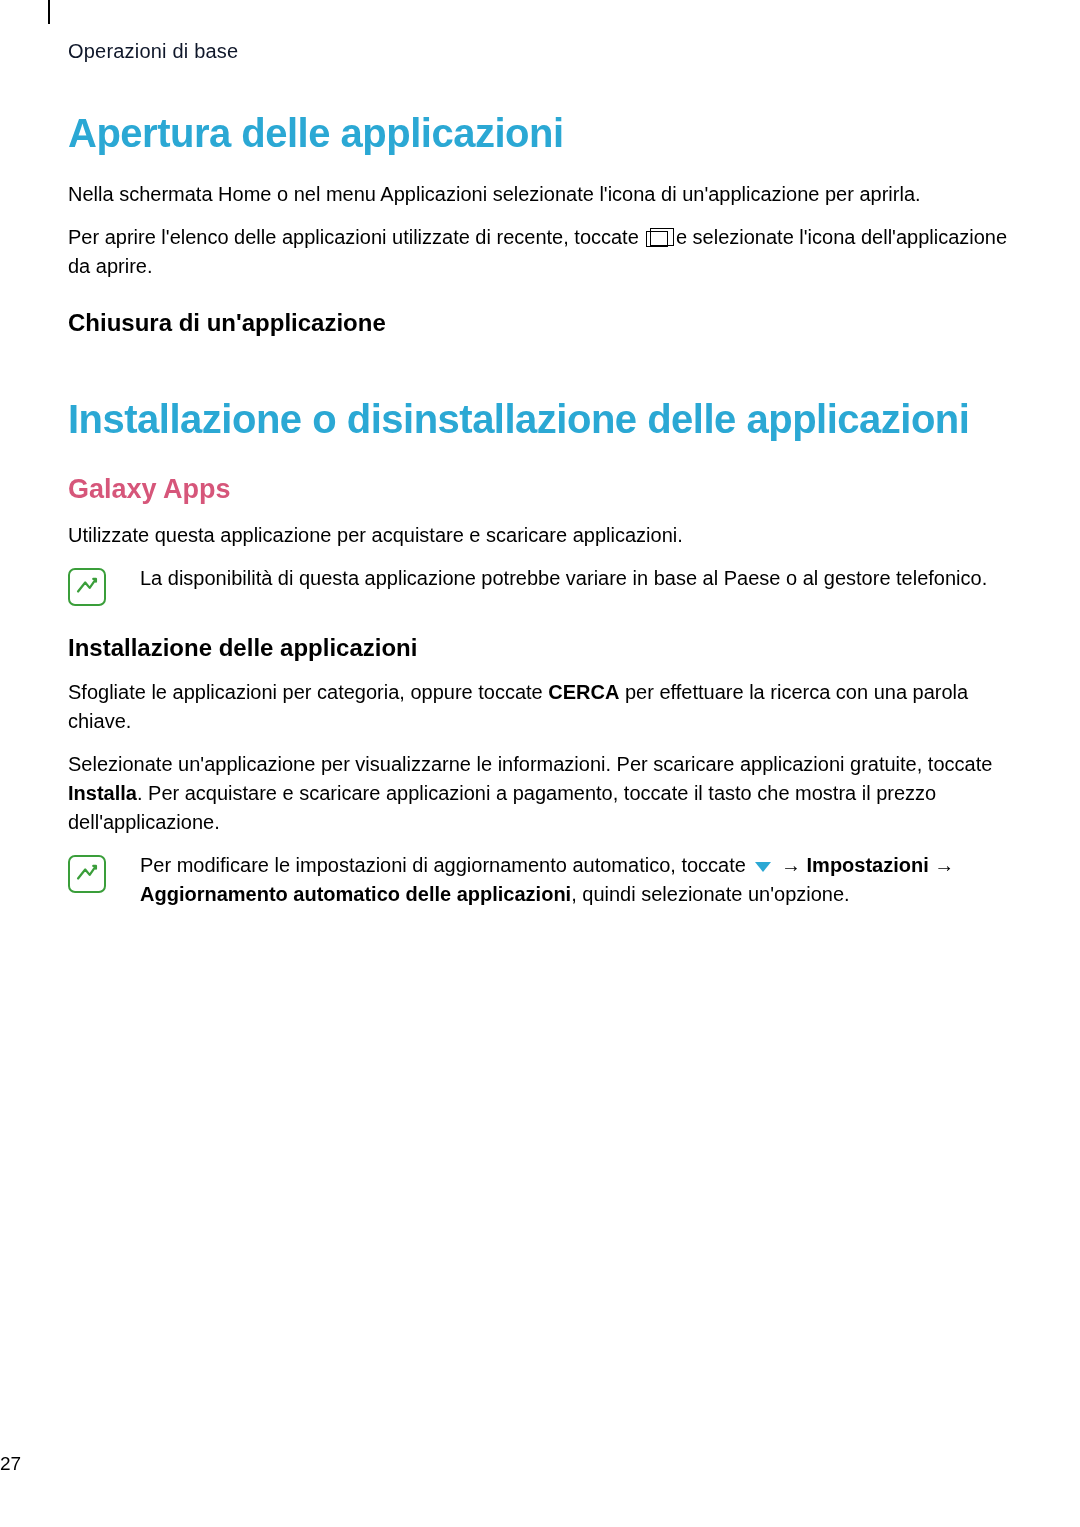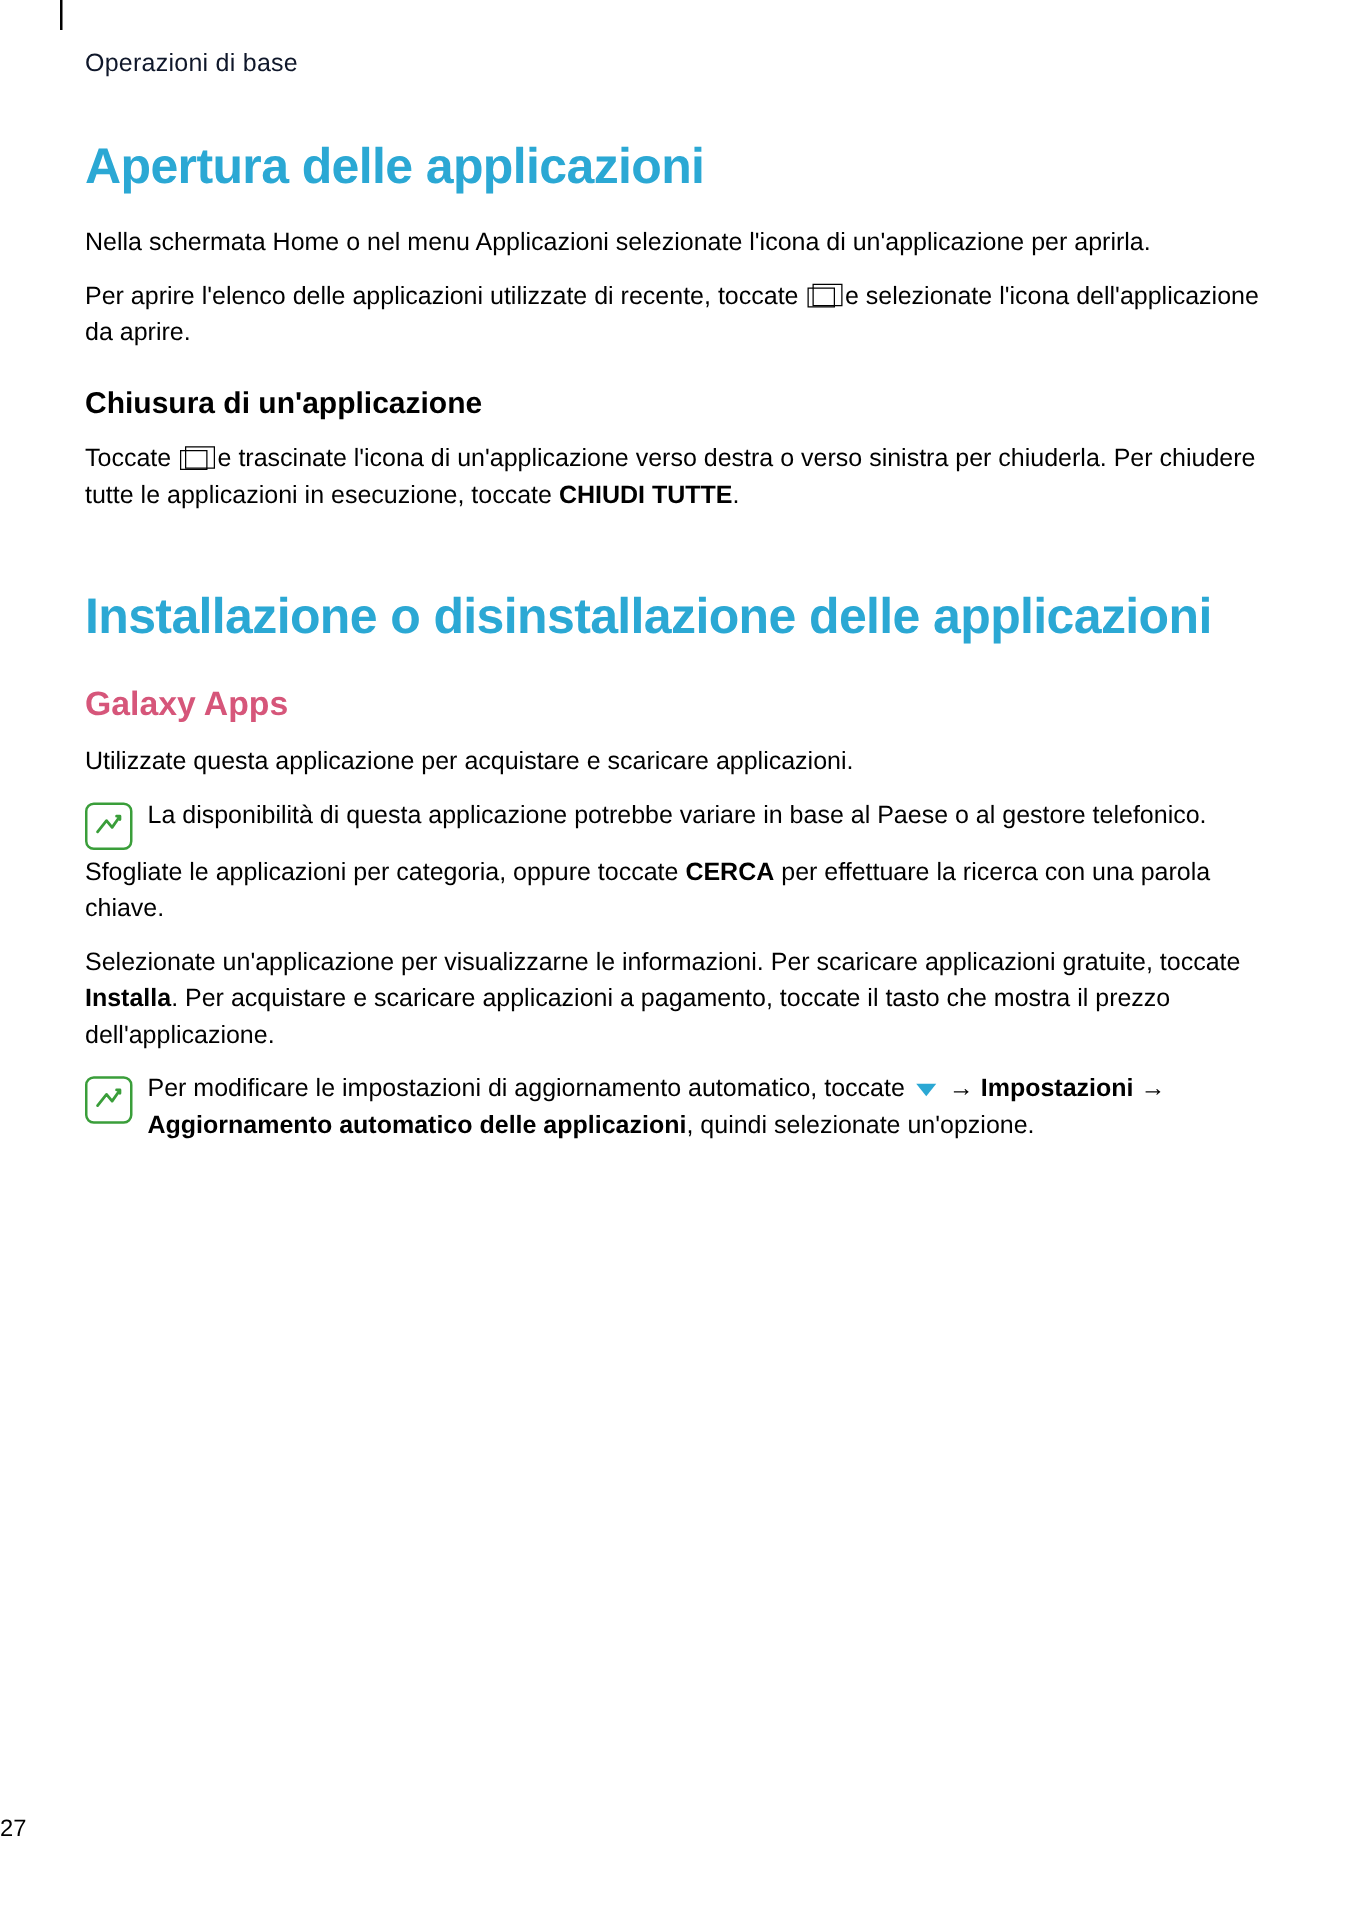--- a/index.html
+++ b/index.html
@@ -83,21 +83,21 @@
       height: 0;
       border-left: 8px solid transparent;
       border-right: 8px solid transparent;
       border-top: 10px solid #2ba8d4;
       vertical-align: middle;
       margin: 0 4px;
     }
     .note-row {
       display: flex;
       align-items: flex-start;
-      gap: 12px;
+      gap: 34px;
       margin-bottom: 4px;
     }
     .note-icon {
       flex: 0 0 38px;
       width: 38px;
       height: 38px;
       border: 2px solid #3a9e3a;
       border-radius: 7px;
       position: relative;
       margin-top: 4px;
@@ -128,42 +128,40 @@
   <h1>Apertura delle applicazioni</h1>
 
   <p>Nella schermata Home o nel menu Applicazioni selezionate l'icona di un'applicazione per aprirla.</p>
 
   <p>
     <span>Per aprire l'elenco delle applicazioni utilizzate di recente, toccate </span><span class="recent-icon"></span><span> e selezionate l'icona dell'applicazione da aprire.</span>
   </p>
 
   <h3>Chiusura di un'applicazione</h3>
 
-  <p>
-    <span>Toccate </span><span class="recent-icon"></span><span> e trascinate l'icona di un'applicazione verso destra o verso sinistra per chiuderla. Per chiudere tutte le applicazioni in esecuzione, toccate </span><span class="bold">CHIUDI TUTTE</span><span>.</span>
-  </p>
 
   <h1 class="section-gap">Installazione o disinstallazione delle applicazioni</h1>
 
   <h2 class="pink">Galaxy Apps</h2>
 
   <p>Utilizzate questa applicazione per acquistare e scaricare applicazioni.</p>
 
 
   <div class="note-row">
     <div class="note-icon">
       <svg viewBox="0 0 38 38">
           <path d="M9 24 L17 14 L22 20 L29 10 M26 10 L29 10 L29 13" stroke="#3a9e3a" stroke-width="2.5" fill="none" stroke-linecap="round" stroke-linejoin="round"></path>
         </svg>
     </div>
     <div class="note-text">
       <p>La disponibilità di questa applicazione potrebbe variare in base al Paese o al gestore telefonico.</p>
     </div>
   </div>
 
+  <h3>Installazione delle applicazioni</h3>
 
   <p>
     <span>Sfogliate le applicazioni per categoria, oppure toccate </span><span class="bold">CERCA</span><span> per effettuare la ricerca con una parola chiave.</span>
   </p>
 
   <p>
     <span>Selezionate un'applicazione per visualizzarne le informazioni. Per scaricare applicazioni gratuite, toccate </span><span class="bold">Installa</span><span>. Per acquistare e scaricare applicazioni a pagamento, toccate il tasto che mostra il prezzo dell'applicazione.</span>
   </p>
 
   <div class="note-row">

